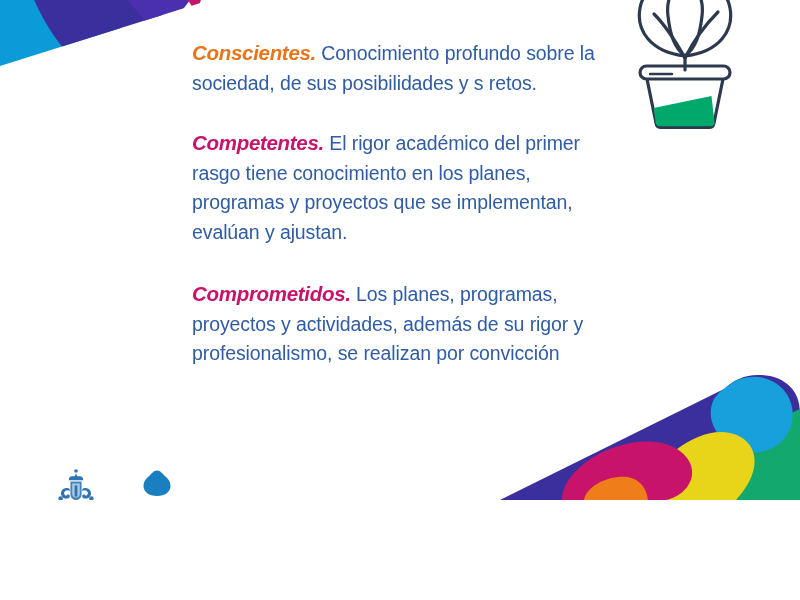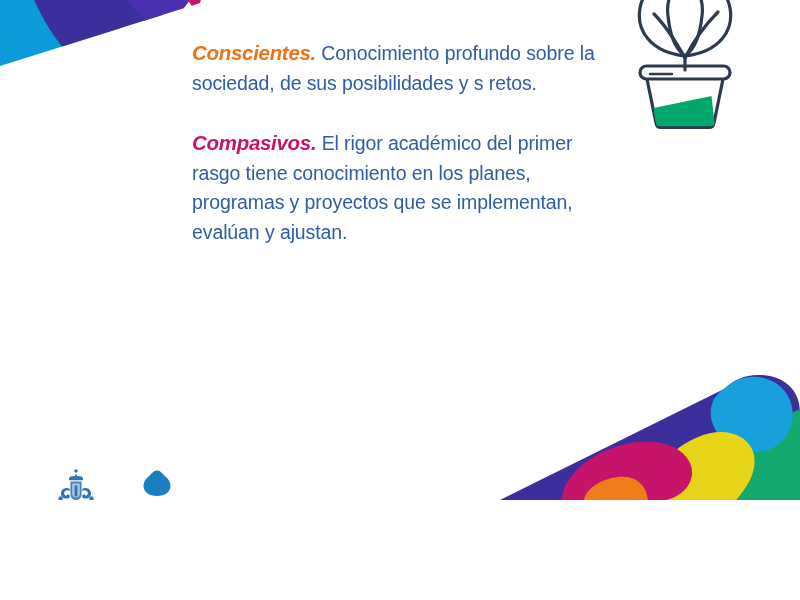--- a/index.html
+++ b/index.html
@@ -139,25 +139,29 @@
   </svg>
 
   <div class="content">
 
     <p class="trait p1">
       <span class="trait-term accent-orange">Conscientes.</span>
       <span class="trait-body">Conocimiento profundo sobre la sociedad, de sus posibilidades y s retos.</span>
     </p>
 
     <p class="trait p2">
-      <span class="trait-term accent-magenta">Compasivos.</span>
+      <span class="trait-term accent-magenta">Competentes.</span>
       <span class="trait-body">El rigor académico del primer rasgo tiene conocimiento en los planes, programas y proyectos que se implementan, evalúan y ajustan.</span>
     </p>
 
 
+    <p class="trait p4">
+      <span class="trait-term accent-magenta">Comprometidos.</span>
+      <span class="trait-body">Los planes, programas, proyectos y actividades, además de su rigor y profesionalismo, se realizan por convicción</span>
+    </p>
 
   </div>
 
   <svg class="crest-mark" viewBox="0 0 48 42" aria-hidden="true">
     <g fill="#2e74b5">
       <circle cx="24" cy="4" r="1.8"></circle>
       <path d="M24,6.5 L25.6,10 L22.4,10 Z"></path>
       <path d="M17,12 C 17,10.4 18.3,9.3 20,9.3 L28,9.3 C 29.7,9.3 31,10.4 31,12 L31,13.2 L17,13.2 Z"></path>
       <path d="M18.4,14.4 L29.6,14.4 L29.6,27 C 29.6,30.6 27.2,33 24,33 C 20.8,33 18.4,30.6 18.4,27 Z" opacity="0.88"></path>
       <path d="M20.2,16.6 L27.8,16.6 L27.8,26.6 C 27.8,29 26.3,30.6 24,30.6 C 21.7,30.6 20.2,29 20.2,26.6 Z" fill="#ffffff" opacity="0.55"></path>

